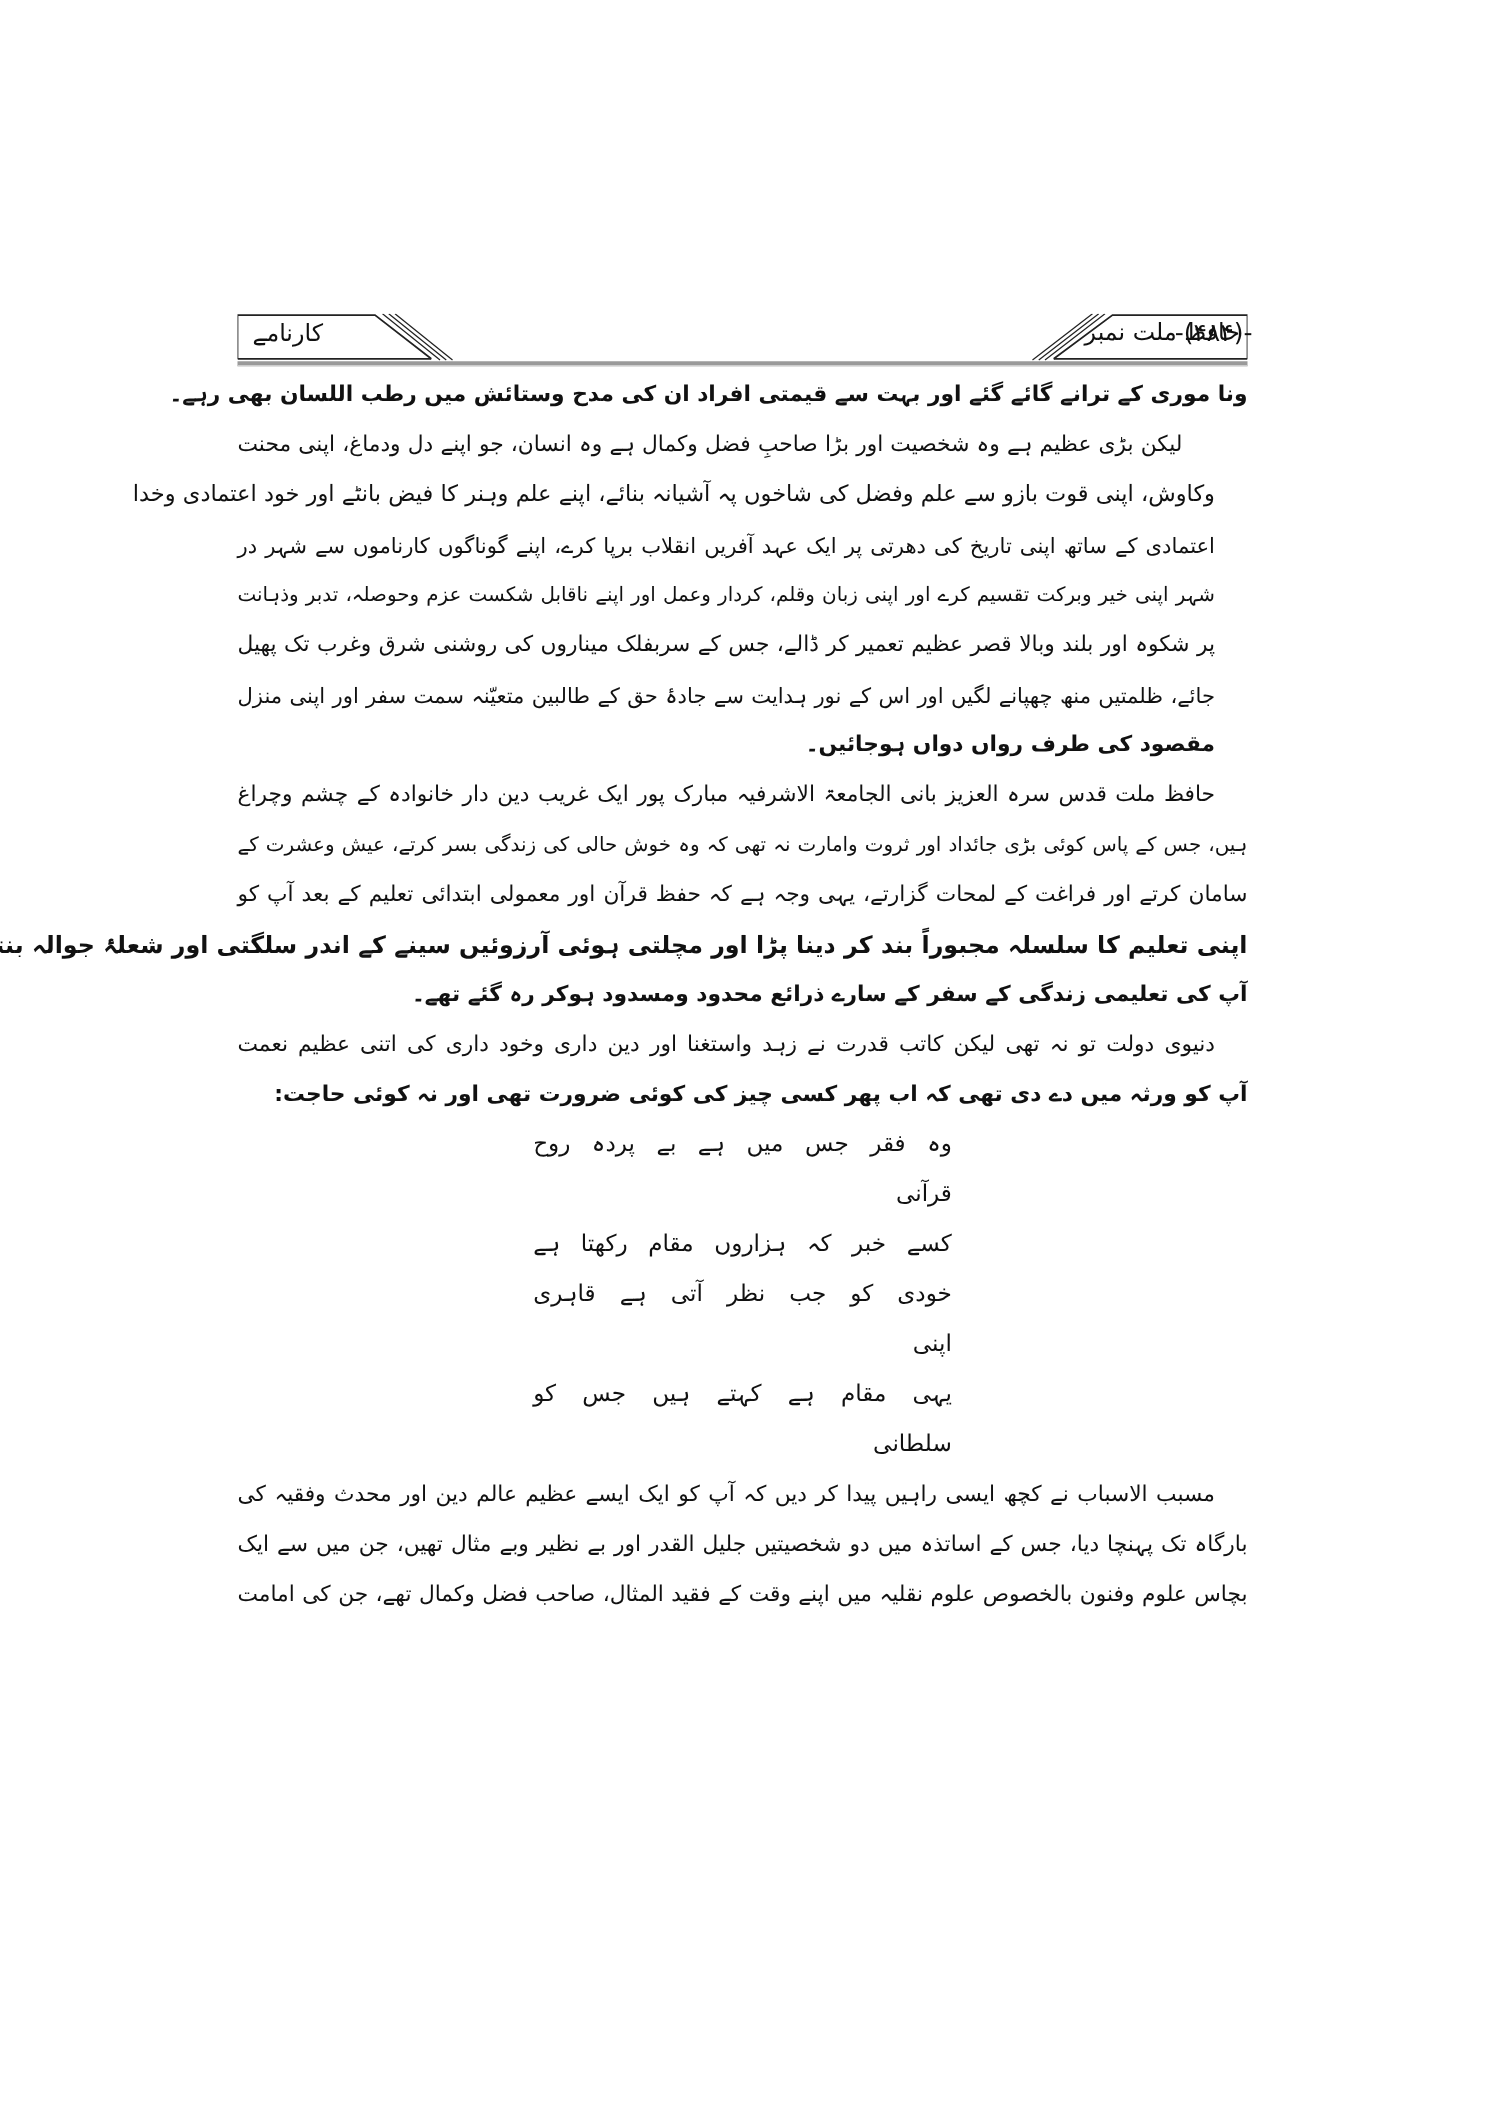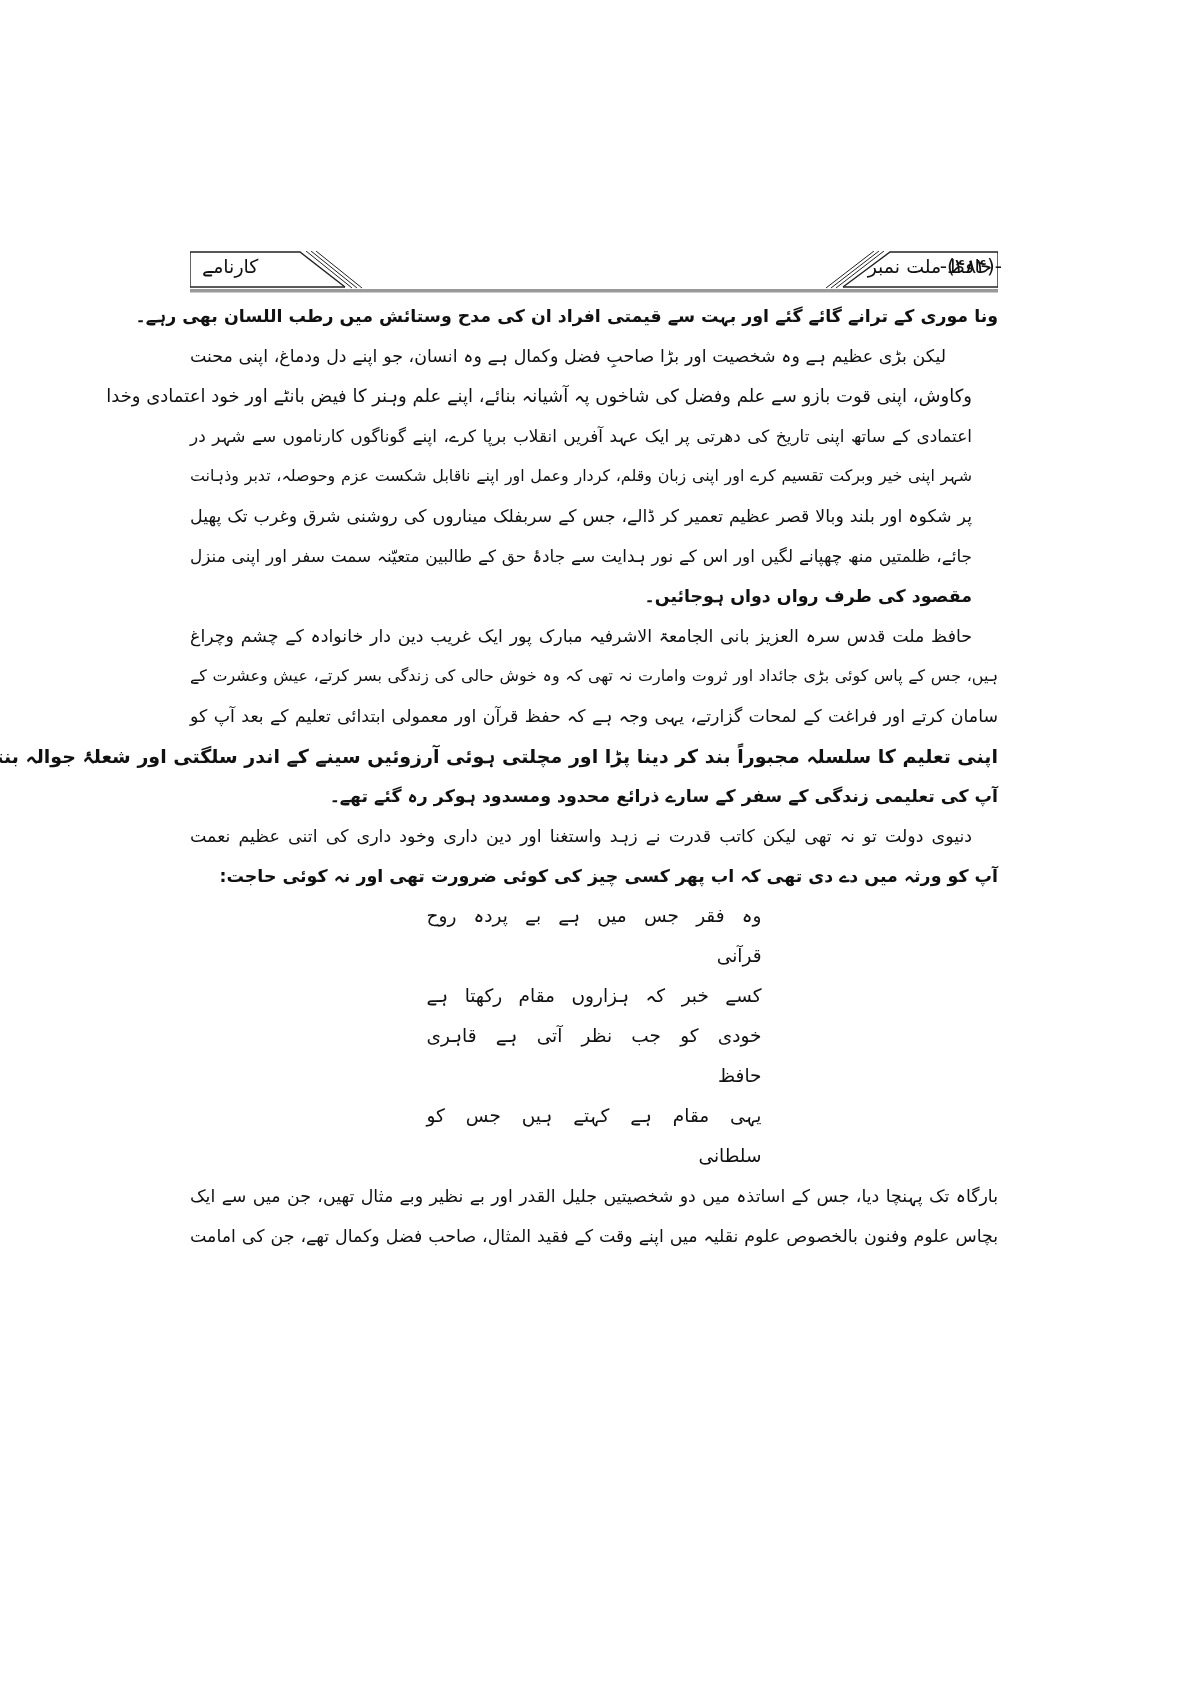--- a/index.html
+++ b/index.html
@@ -63,21 +63,22 @@
     <span class="line last">آپ کی تعلیمی زندگی کے سفر کے سارے ذرائع محدود ومسدود ہوکر رہ گئے تھے۔</span>
   </p>
   <p class="para">
     <span class="line" style="padding-right:26px">دنیوی دولت تو نہ تھی لیکن کاتب قدرت نے زہد واستغنا اور دین داری وخود داری کی اتنی عظیم نعمت</span>
     <span class="line last">آپ کو ورثہ میں دے دی تھی کہ اب پھر کسی چیز کی کوئی ضرورت تھی اور نہ کوئی حاجت:</span>
   </p>
 
   <div class="poem">
     <span class="verse">وہ فقر جس میں ہے بے پردہ روح قرآنی</span>
     <span class="verse">کسے خبر کہ ہزاروں مقام رکھتا ہے</span>
-    <span class="verse">خودی کو جب نظر آتی ہے قاہری حافظ</span>
+    <span class="verse">خودی کو جب نظر آتی ہے قاہری اپنی</span>
     <span class="verse">یہی مقام ہے کہتے ہیں جس کو سلطانی</span>
   </div>
 
   <p class="para">
+    <span class="line" style="padding-right:26px">مسبب الاسباب نے کچھ ایسی راہیں پیدا کر دیں کہ آپ کو ایک ایسے عظیم عالم دین اور محدث وفقیہ کی</span>
     <span class="line">بارگاہ تک پہنچا دیا، جس کے اساتذہ میں دو شخصیتیں جلیل القدر اور بے نظیر وبے مثال تھیں، جن میں سے ایک</span>
     <span class="line">بچاس علوم وفنون بالخصوص علوم نقلیہ میں اپنے وقت کے فقید المثال، صاحب فضل وکمال تھے، جن کی امامت</span>
   </p>
 </div>
 
 </body></html>

